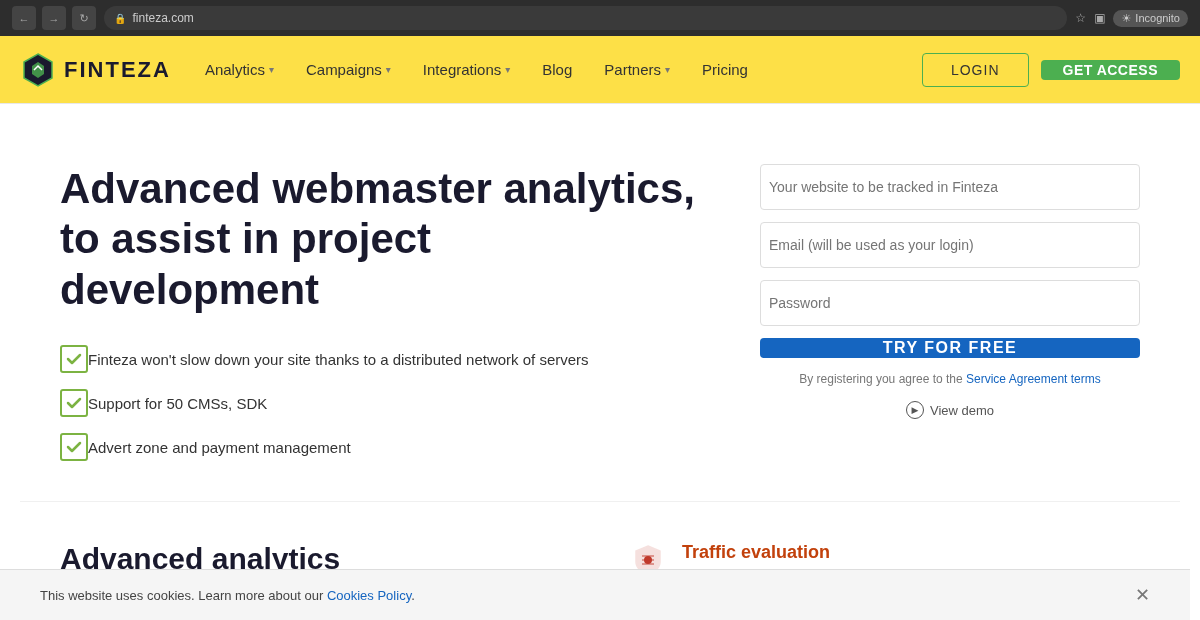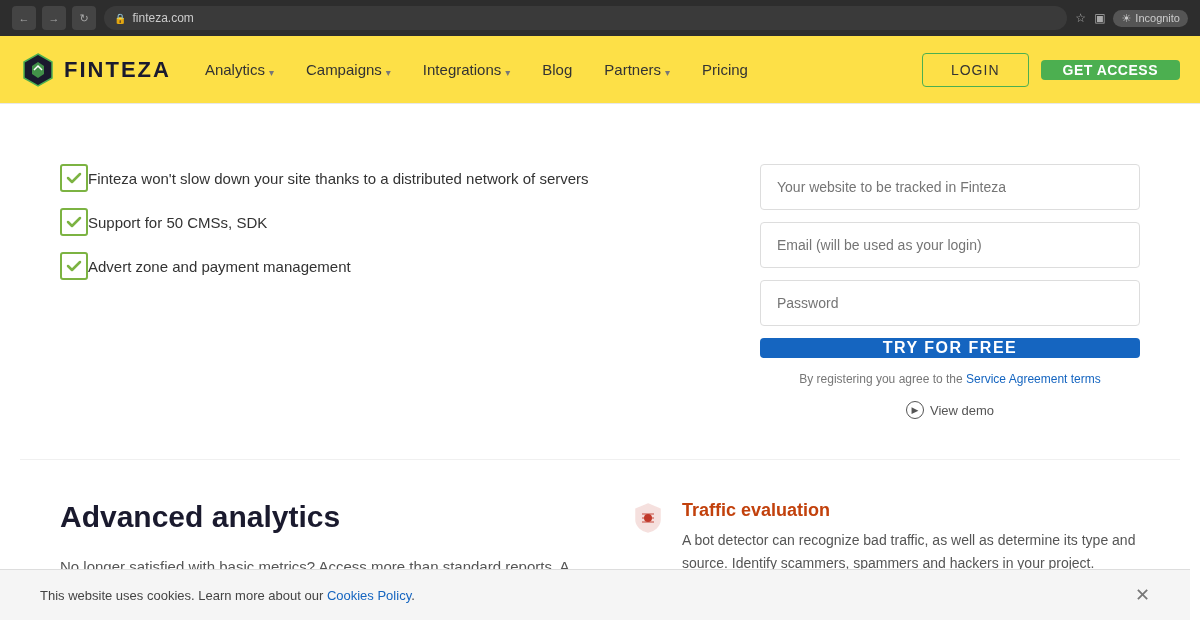--- a/index.html
+++ b/index.html
@@ -91,21 +91,21 @@
       flex: 1;
       gap: 4px;
     }
     .nav-item {
       padding: 8px 14px;
       color: #333;
       font-size: 15px;
       font-weight: 500;
       cursor: pointer;
       display: flex;
-      align-items: flex-end;
+      align-items: center;
       gap: 4px;
       white-space: nowrap;
     }
     .nav-chevron { font-size: 10px; color: #777; }
     .nav-right {
       display: flex;
       align-items: center;
       gap: 12px;
     }
     .login-btn {
@@ -178,21 +178,21 @@
     }
 
     
     .registration-form {
       display: flex;
       flex-direction: column;
       gap: 12px;
     }
     .form-input {
       width: 100%;
-      padding: 14px 16px;
+      padding: 14px 8px;
       border: 1px solid #ddd;
       border-radius: 4px;
       font-size: 14px;
       color: #999;
       outline: none;
       background: #fff;
     }
     .try-free-btn {
       background: #1565c0;
       color: #fff;
@@ -375,20 +375,21 @@
   </div>
   <div class="nav-right">
     <button class="login-btn">LOGIN</button>
     <button class="get-access-btn">GET ACCESS</button>
   </div>
 </nav>
 
 <div class="main-content">
 
   <div class="hero-left">
+    <h1 class="hero-title">Advanced webmaster analytics, to assist in project development</h1>
     <div class="feature-list">
       <div class="feature-item">
         <div class="check-icon">
           <svg viewBox="0 0 16 16" fill="none">
             <polyline points="2,8 6,12 14,4" stroke="#7cb342" stroke-width="2.5" stroke-linecap="round" stroke-linejoin="round"></polyline>
           </svg>
         </div>
         <span>Finteza won't slow down your site thanks to a distributed network of servers</span>
       </div>
       <div class="feature-item">

